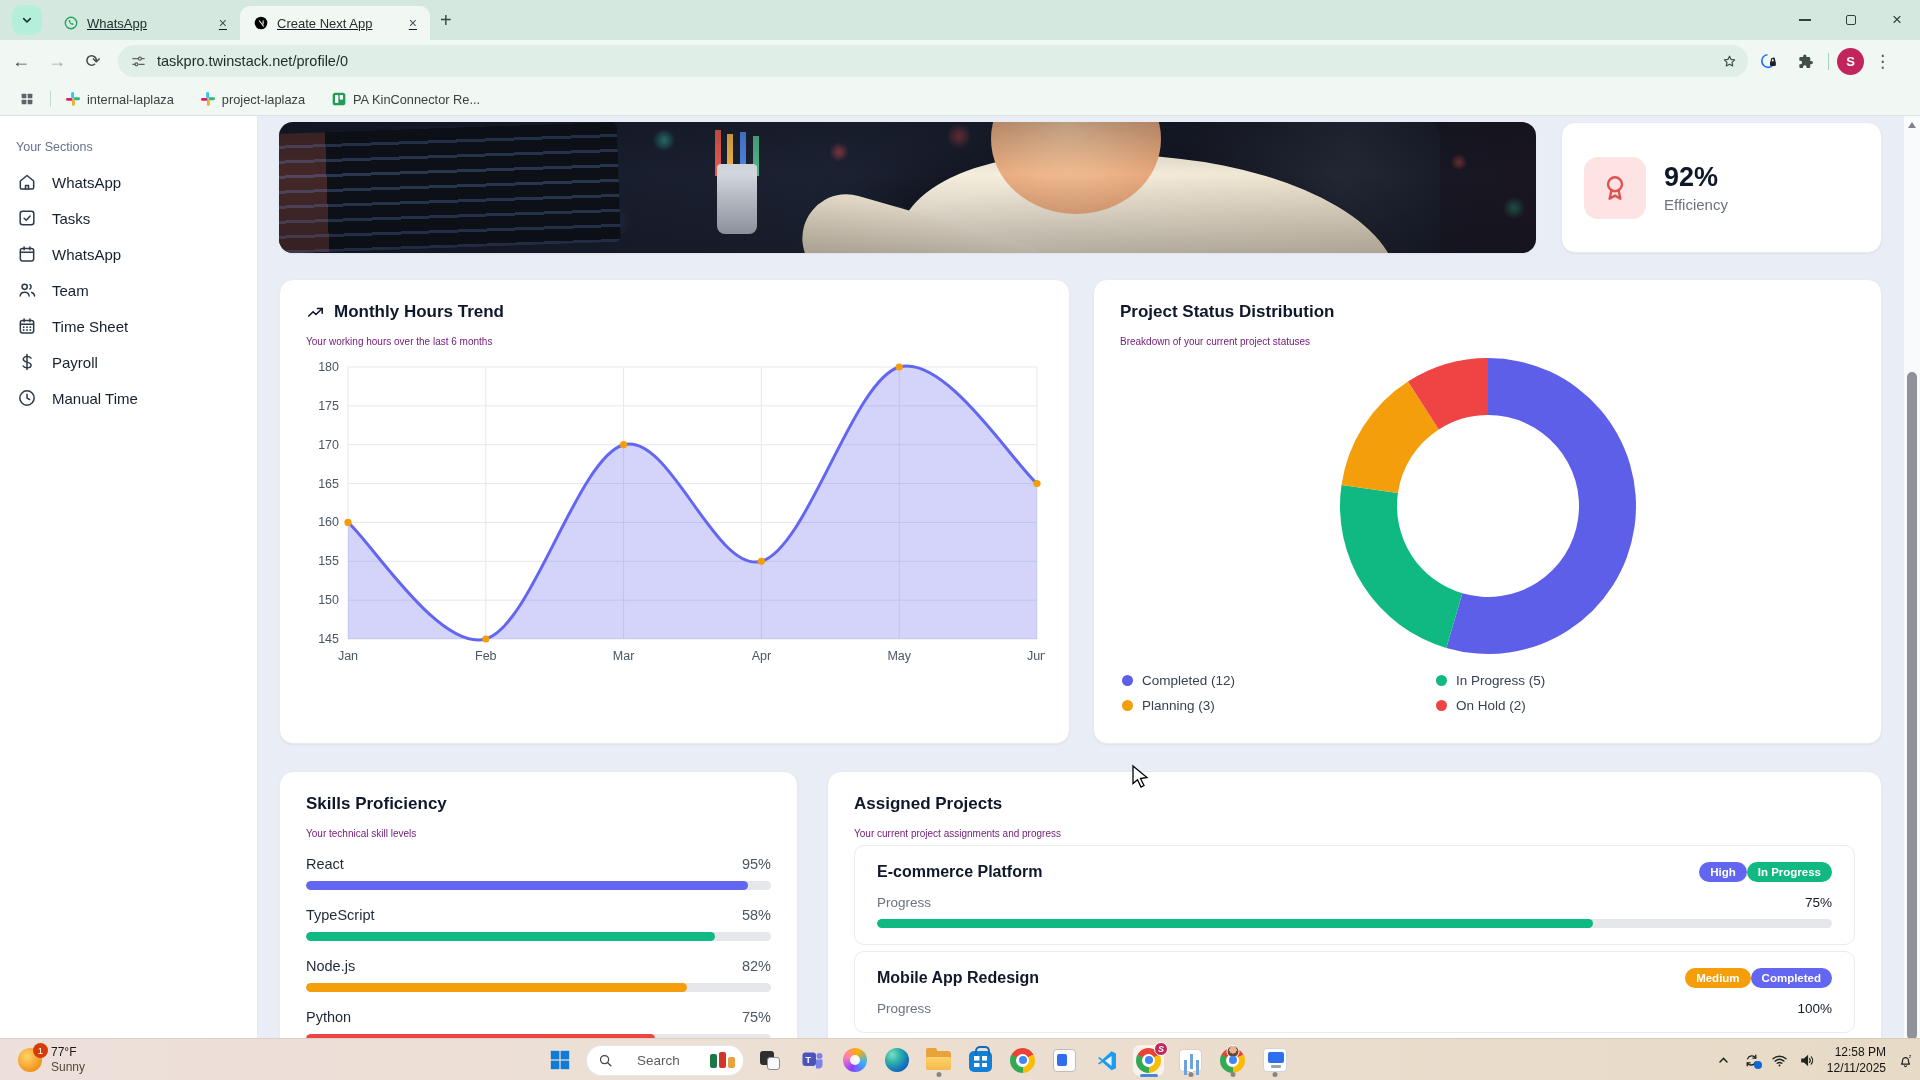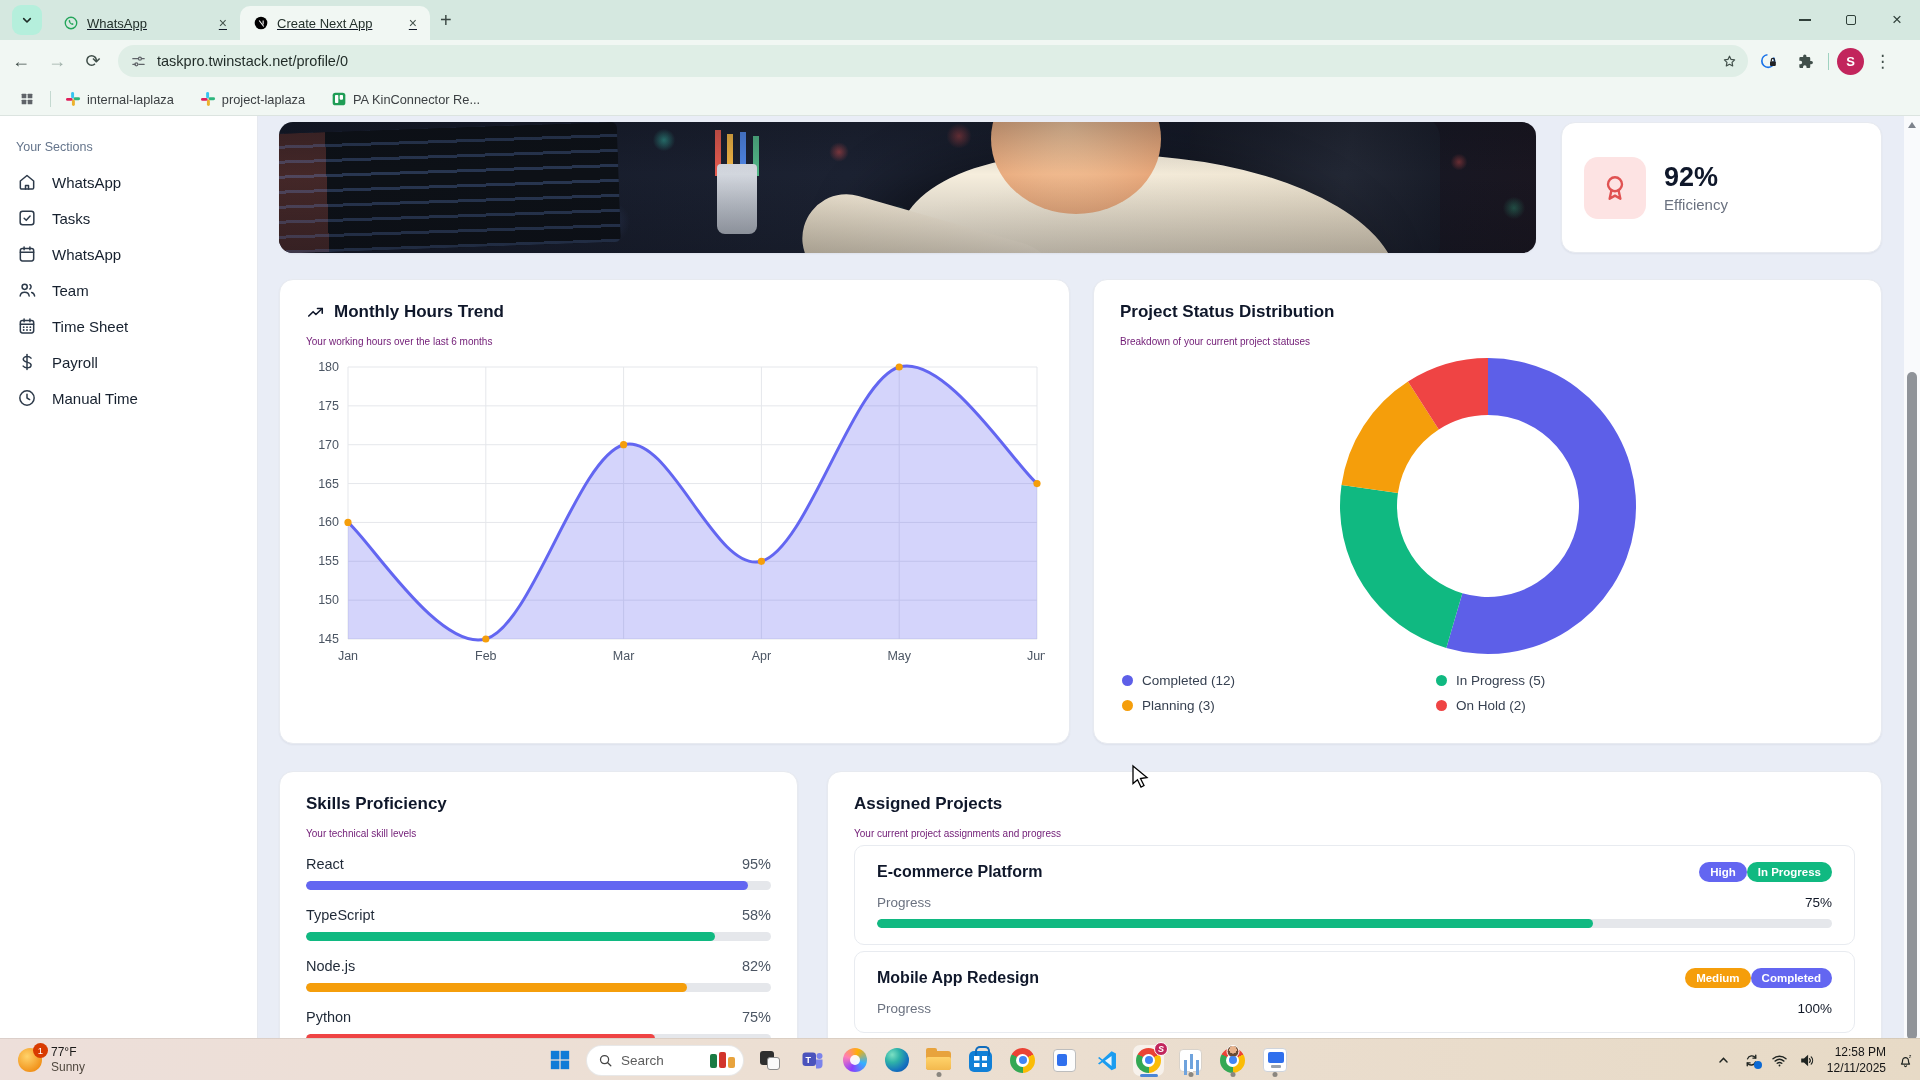--- a/index.html
+++ b/index.html
@@ -112,21 +112,21 @@
   .taskbar { position:absolute; left:0; bottom:0; width:1920px; height:42px; background:linear-gradient(90deg,#eddfda 0%,#ecdfd2 45%,#e7dac6 100%); border-top:1px solid rgba(0,0,0,.07); z-index:50; }
   .weather { position:absolute; left:10px; top:0; height:42px; display:flex; align-items:center; gap:9px; padding:0 8px; }
   .sun { position:relative; width:24px; height:24px; border-radius:50%; background:radial-gradient(circle at 38% 35%,#ffd36b,#f08c12 80%); }
   .sun .wbadge { position:absolute; top:-5px; right:-6px; width:15px; height:15px; border-radius:50%; background:#d83b01; color:#fff; font-size:9.5px; display:flex; align-items:center; justify-content:center; }
   .wtxt { font-size:12px; color:#1b1a19; line-height:1.25; }
   .wtxt .cond { color:#50483f; }
 
   .tb-center { position:absolute; left:544px; top:0; height:42px; display:flex; align-items:center; gap:11px; }
   .tb-ico { position:relative; width:31px; height:31px; display:flex; align-items:center; justify-content:center; }
   .tb-ico .odot { position:absolute; bottom:-1px; left:50%; transform:translateX(-50%); width:5px; height:5px; border-radius:50%; background:#8a867f; }
-  .search-pill { height:31px; width:158px; background:#fff; border:1px solid rgba(0,0,0,.09); border-radius:16px; display:flex; align-items:center; padding:0 8px 0 11px; gap:8px; }
+  .search-pill { height:31px; width:158px; background:#fff; border:1px solid rgba(0,0,0,.09); border-radius:16px; display:flex; align-items:center; padding:0 8px 0 11px; gap:24px; }
   .search-pill .s-txt { font-size:13.5px; color:#5c5c5c; flex:1; }
   .gift-deco { display:flex; gap:2px; align-items:flex-end; }
   .gift-deco i { display:block; width:7px; height:12px; border-radius:2px; }
   .gift-deco i:nth-child(1){ background:#1b7a43; height:14px; }
   .gift-deco i:nth-child(2){ background:#d2342c; height:16px; }
   .gift-deco i:nth-child(3){ background:#e8a33d; height:11px; }
 
   .tv-back { position:absolute; width:14px; height:14px; background:#2e2e2e; border-radius:3px; left:5px; top:6px; }
   .tv-front { position:absolute; width:13px; height:13px; background:#fafafa; border:1px solid #8c8c8c; border-radius:3px; left:12px; top:12px; }
   .copilot { width:24px; height:24px; border-radius:50%; background:conic-gradient(from 200deg,#8a3ffc,#ff7eb6,#ffb000,#33b1ff,#8a3ffc); position:relative; }

